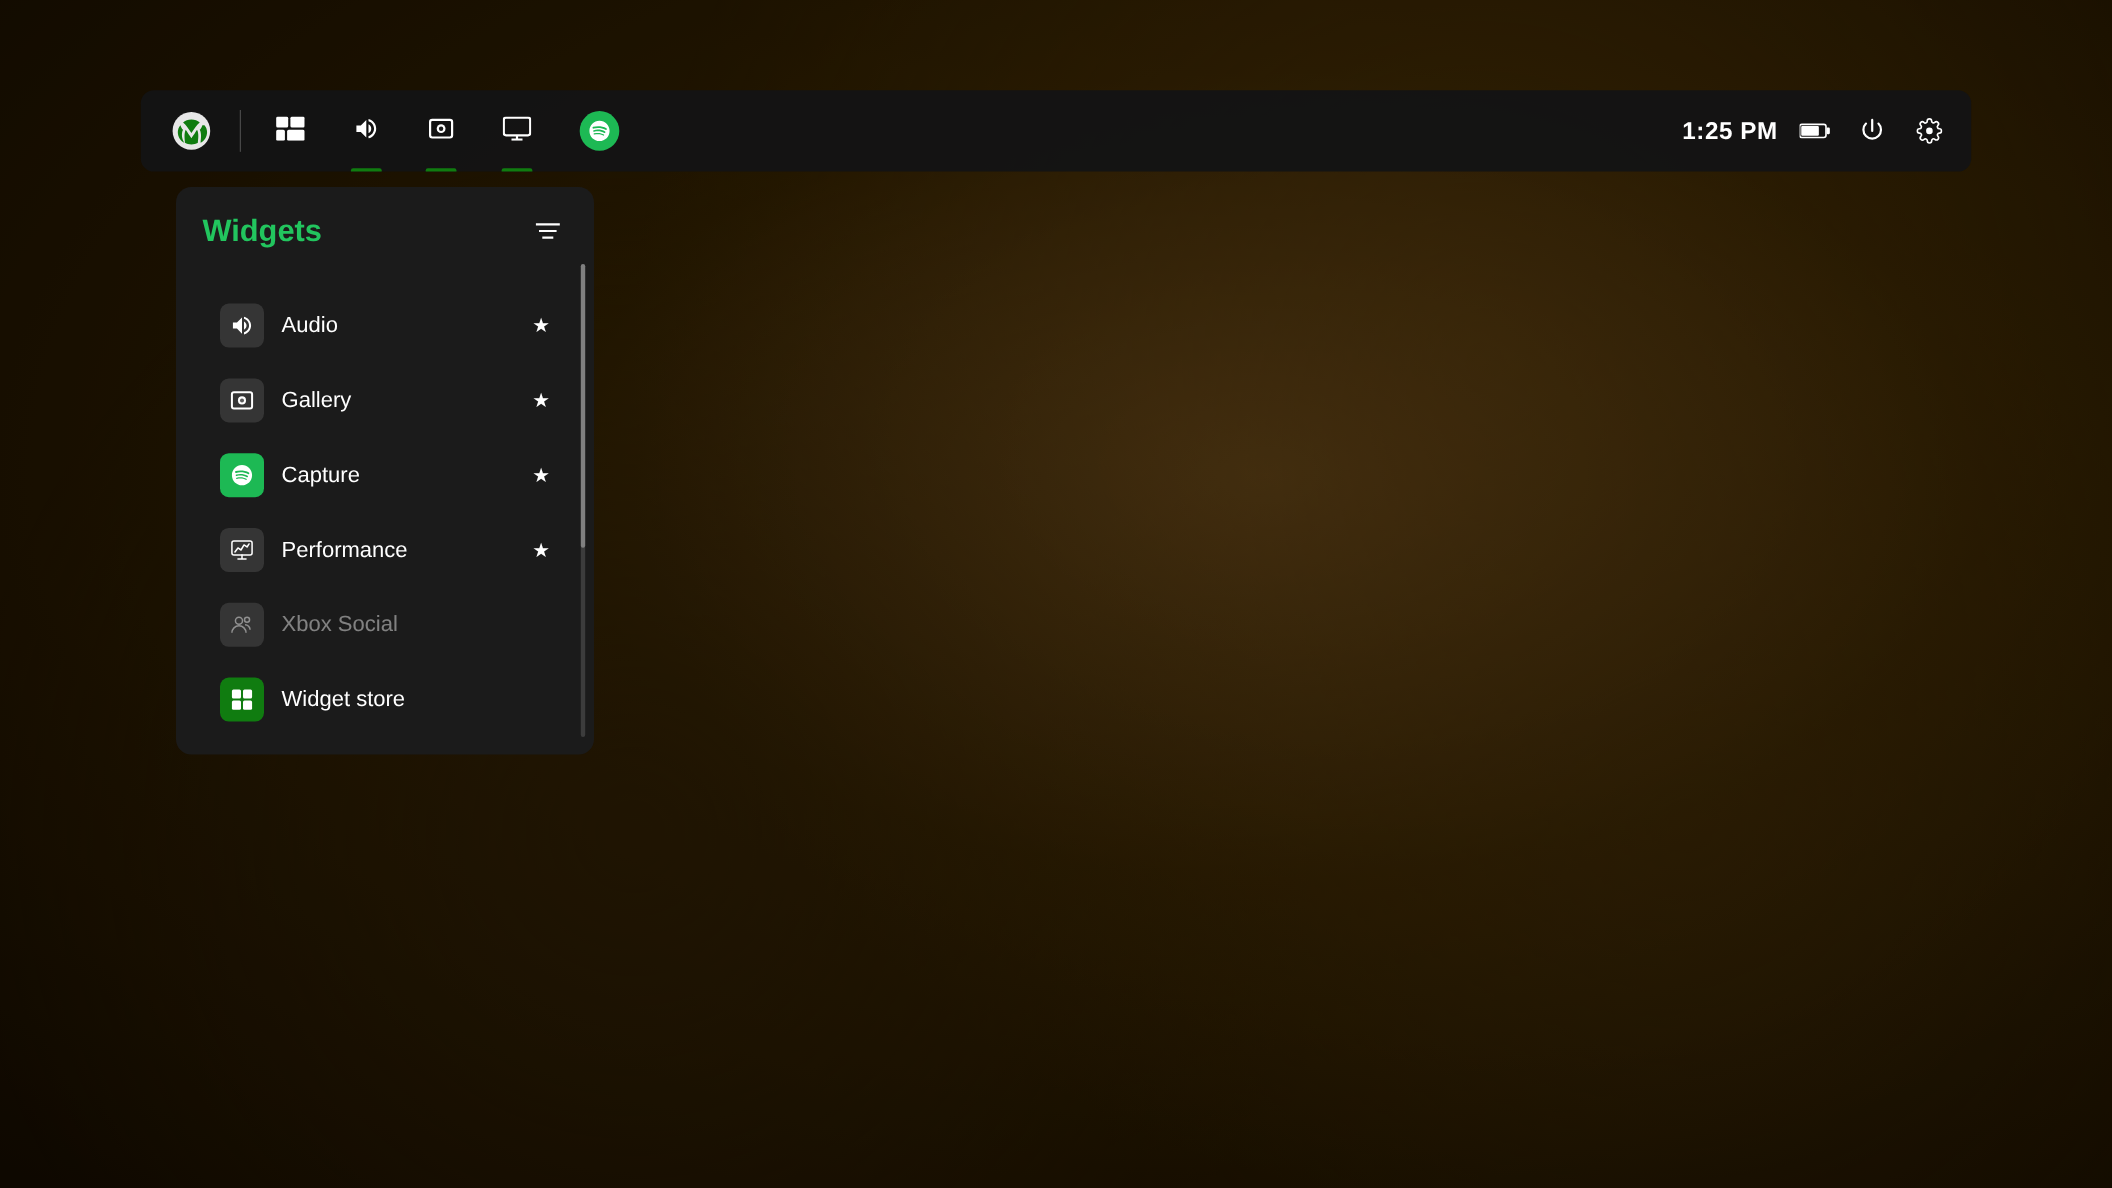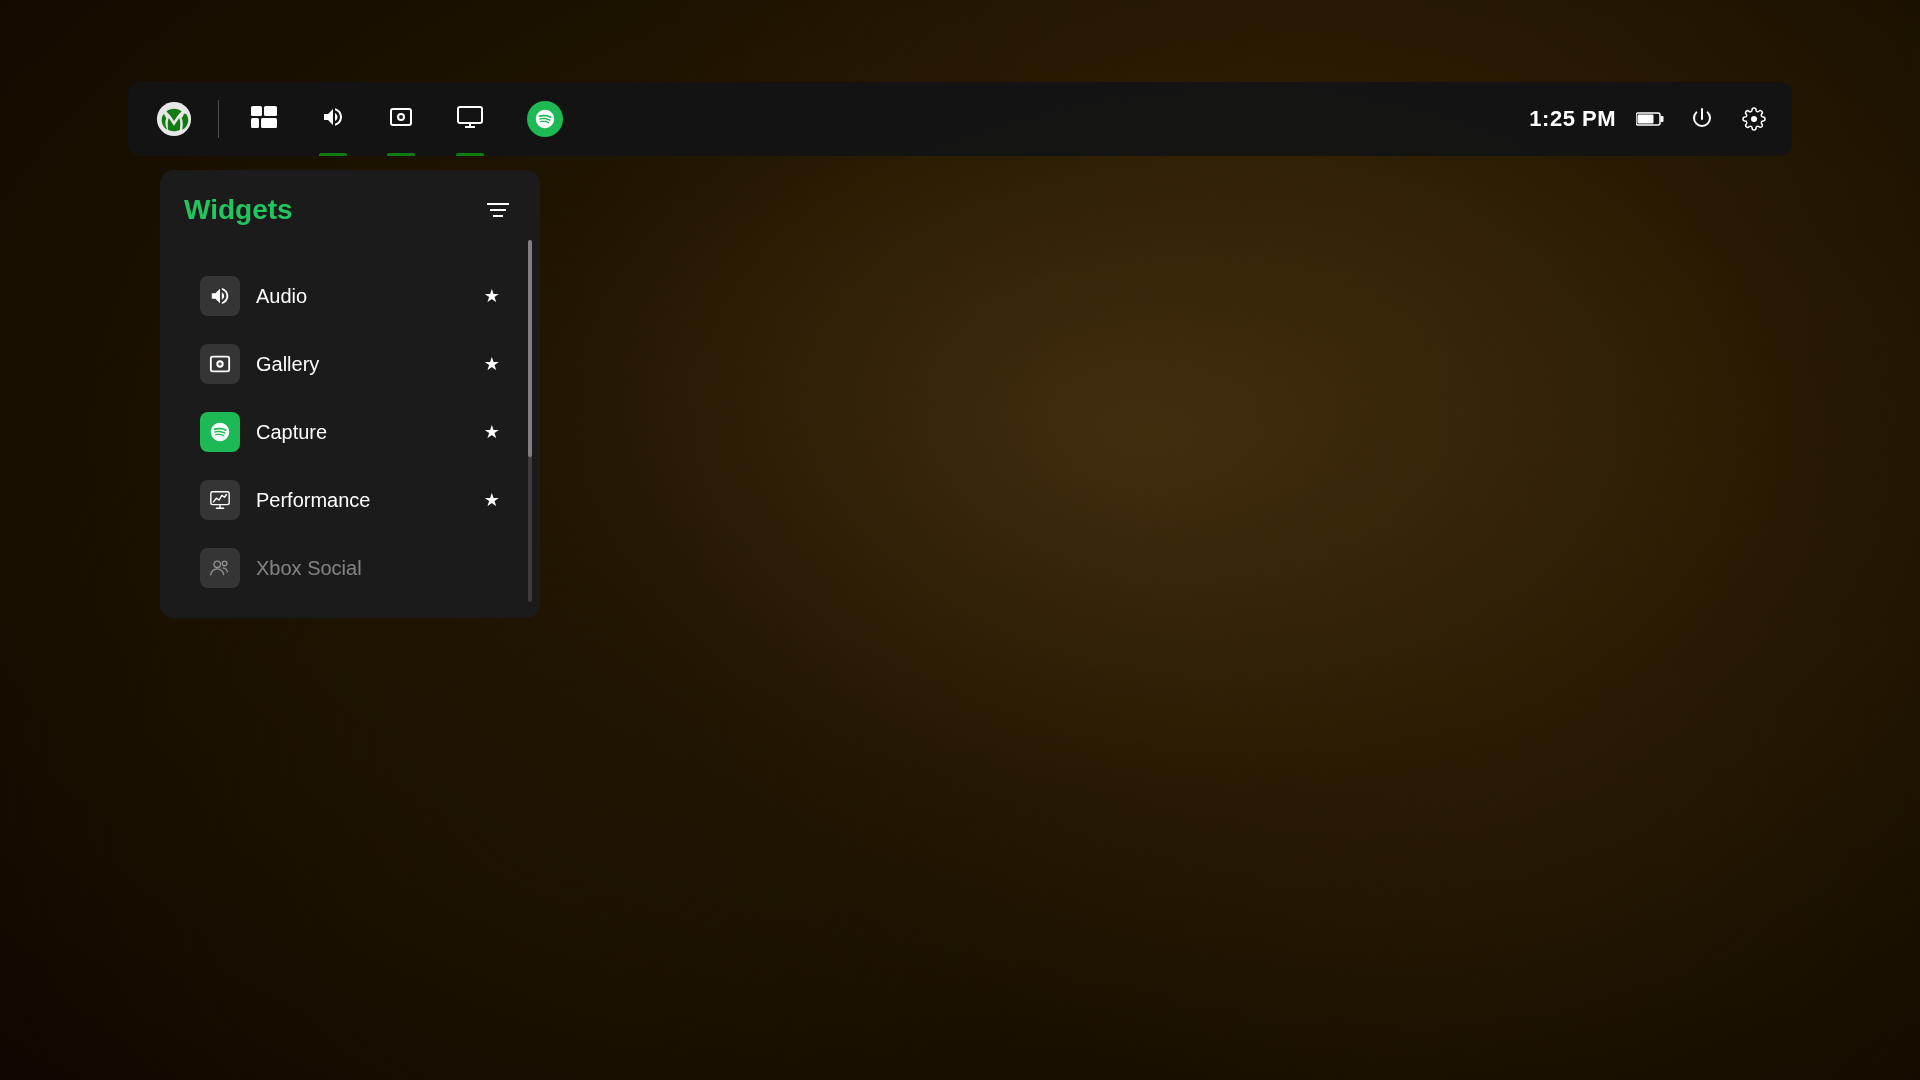--- a/index.html
+++ b/index.html
@@ -442,20 +442,31 @@
         <svg width="22" height="22" viewBox="0 0 24 24" fill="rgba(255,255,255,0.45)">
           <circle cx="9" cy="8" r="3.5" stroke="rgba(255,255,255,0.45)" stroke-width="1.5" fill="none"></circle>
           <path d="M2 20c0-3.87 3.13-7 7-7s7 3.13 7 7" stroke="rgba(255,255,255,0.45)" stroke-width="1.5" fill="none"></path>
           <circle cx="17" cy="7" r="2.5" stroke="rgba(255,255,255,0.45)" stroke-width="1.5" fill="none"></circle>
           <path d="M20 17c0-2.76-2.24-5-5-5" stroke="rgba(255,255,255,0.45)" stroke-width="1.5" fill="none"></path>
         </svg>
       </div>
       <span class="widget-label dim">Xbox Social</span>
     </li>
 
+    <li class="widget-item">
+      <div class="widget-icon-wrap store-bg">
+        <svg width="22" height="22" viewBox="0 0 24 24" fill="white">
+          <rect x="2" y="2" width="9" height="9" rx="1.5" fill="white"></rect>
+          <rect x="13" y="2" width="9" height="9" rx="1.5" fill="white"></rect>
+          <rect x="2" y="13" width="9" height="9" rx="1.5" fill="white"></rect>
+          <rect x="13" y="13" width="9" height="9" rx="1.5" fill="white"></rect>
+        </svg>
+      </div>
+      <span class="widget-label">Widget store</span>
+    </li>
 
   </ul>
 
   <div class="scroll-indicator">
     <div class="scroll-thumb"></div>
   </div>
 
 </div>
 
 </body></html>

